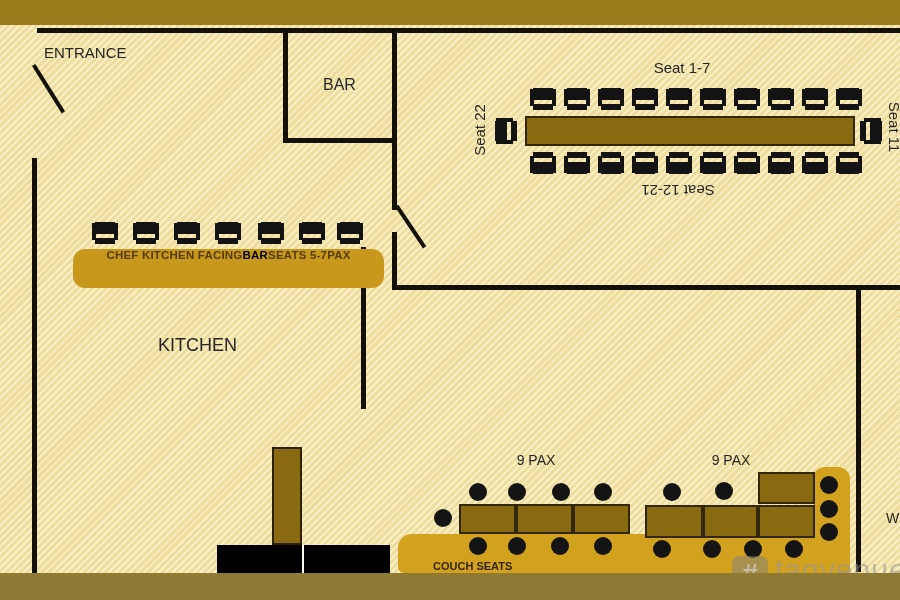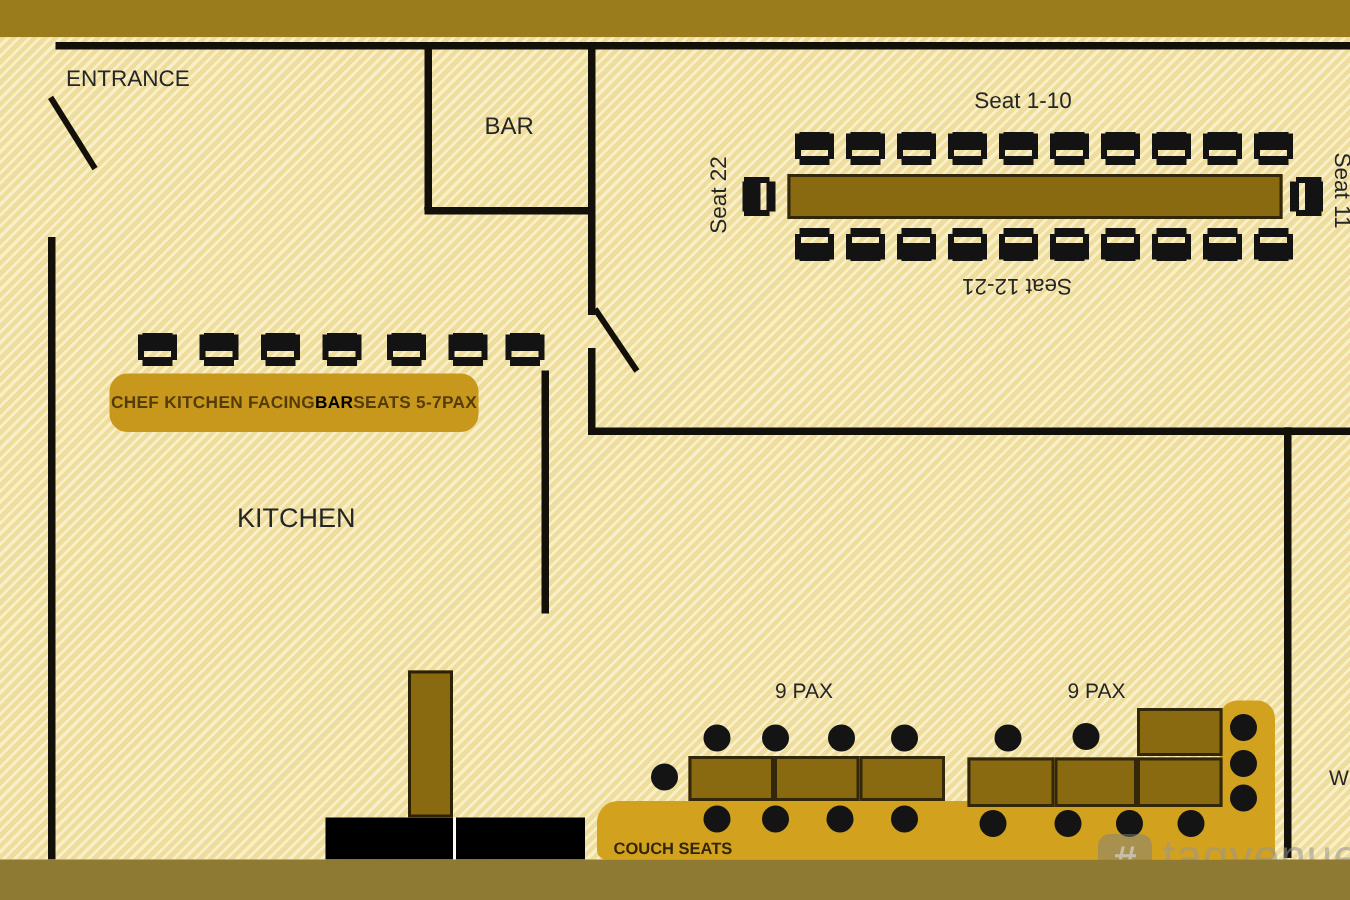--- a/index.html
+++ b/index.html
@@ -21,32 +21,32 @@
   .chair{position:absolute;width:26px;height:24px;}
   .chair.flip{transform:scaleY(-1);}
   .chair.rl{transform:rotate(-90deg);}
   .chair.rr{transform:rotate(90deg);}
   .c-back{position:absolute;top:0;left:3px;right:3px;height:12px;background:#131313;}
   .c-arm{position:absolute;top:1px;width:4px;height:17px;background:#131313;}
   .c-arm.l{left:0;}.c-arm.r{right:0;}
   .c-seat{position:absolute;left:3px;right:3px;top:16px;height:6px;background:#131313;}
   .dot{position:absolute;width:18px;height:18px;border-radius:50%;background:#141414;}
   .couch-part{position:absolute;background:#d2a21f;}
-  .banner{position:absolute;left:73px;top:249px;width:246px;height:39px;background:#c8981d;
-    border-radius:12px;display:flex;align-items:center;justify-content:center;
+  .banner{position:absolute;left:73px;top:249px;width:311px;height:39px;background:#c8981d;
+    border-radius:12px;display:flex;justify-content:center;
     font-size:11.5px;font-weight:bold;color:#553c07;letter-spacing:.2px;white-space:nowrap;}
   .banner .dark{color:#000;}
   .counter{position:absolute;background:#000;}
   .counter-gap{position:absolute;background:#fdfbf2;}
   .column{position:absolute;left:272px;top:447px;width:30px;height:98px;background:#8a6a10;border:2px solid #2c2103;box-sizing:border-box;}
   .wm-logo{position:absolute;left:732px;top:556px;width:36px;height:36px;border-radius:8px;
     background:rgba(125,125,125,.5);display:flex;align-items:center;justify-content:center;
     color:rgba(215,215,215,.65);font-size:28px;font-weight:bold;}
   .wm-text{position:absolute;left:775px;top:553px;font-size:31px;color:rgba(150,150,150,.55);letter-spacing:.5px;}
-  .couch-label{font-size:11px;font-weight:bold;color:#332608;}
+  .couch-label{font-size:11px;font-weight:bold;color:#332608;margin-left:24px;}
 </style>
 </head>
 <body>
 
 <div id="canvas">
   <div class="band-top"></div>
   <div class="edge-strip"></div>
   <div class="floor"></div>
   <div id="plan" style="position:absolute;left:0;top:0;width:900px;height:600px;">
       <div class="couch-part" style="left: 398px; top: 534px; width: 452px; height: 39px; border-radius: 14px 4px 4px 6px;"></div>
@@ -271,21 +271,21 @@
 
   <div class="banner">
     <span>CHEF KITCHEN FACING </span>
       <span class="dark">BAR</span>
       <span> SEATS 5-7PAX</span>
   </div>
 
   <div class="label" style="left:44px;top:45px;">ENTRANCE</div>
   <div class="label" style="left:323px;top:76px;font-size:16px;">BAR</div>
   <div class="label" style="left:158px;top:336px;font-size:18px;">KITCHEN</div>
-  <div class="label cx" style="left:682px;top:60px;">Seat 1-10</div>
+  <div class="label cx" style="left:682px;top:60px;">Seat 1-7</div>
   <div class="label rot180" style="left:678px;top:190px;">Seat 12-21</div>
   <div class="label rotm90" style="left:480px;top:130px;">Seat 22</div>
   <div class="label rotp90" style="left:894px;top:127px;">Seat 11</div>
   <div class="label cx" style="left:536px;top:453px;font-size:14px;">9 PAX</div>
   <div class="label cx" style="left:731px;top:453px;font-size:14px;">9 PAX</div>
   <div class="label couch-label" style="left:409px;top:560px;">COUCH SEATS</div>
   <div class="label" style="left:886px;top:511px;font-size:14px;">W</div>
 
   <div class="wm-logo">
       <span>#</span>

